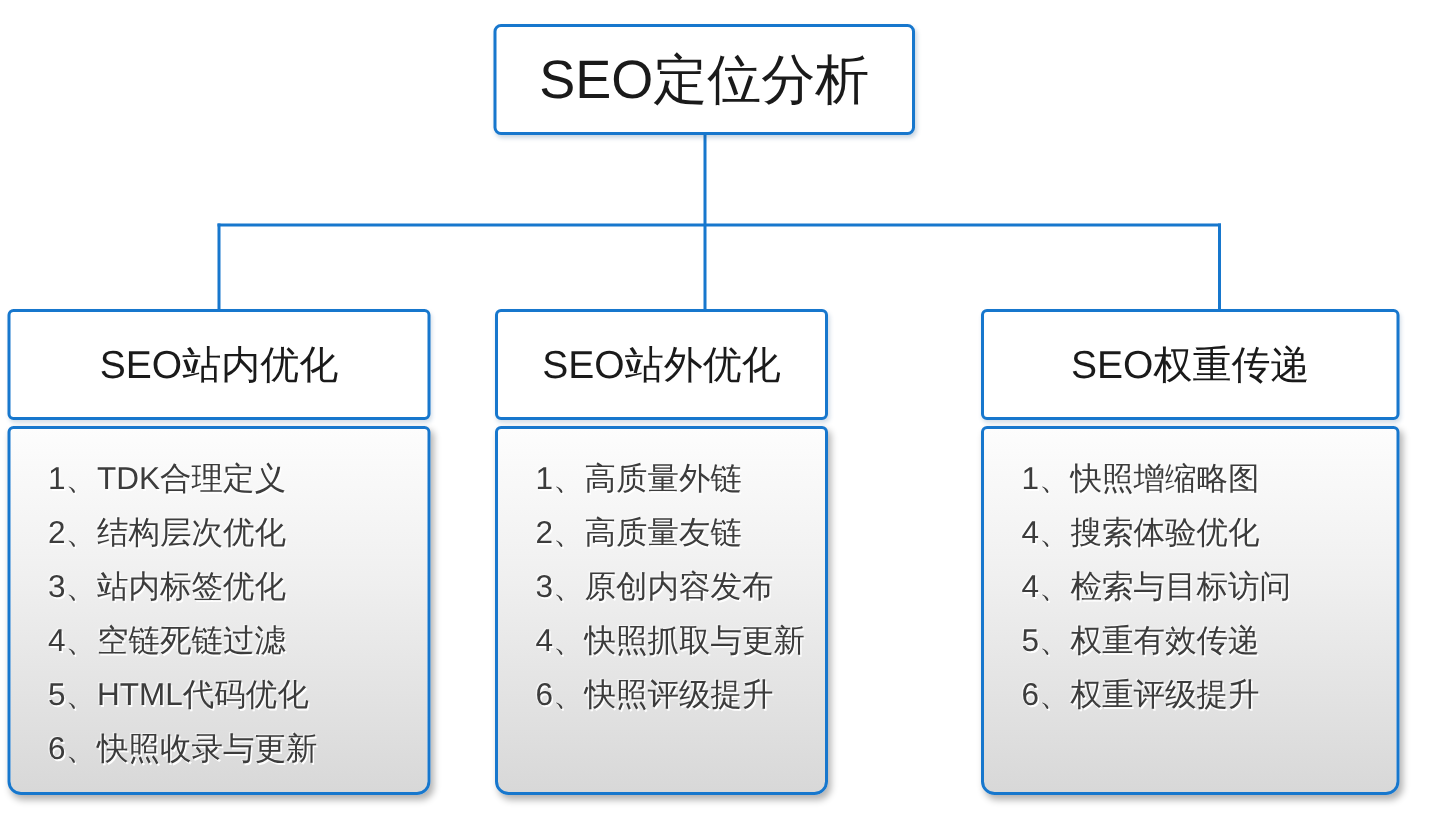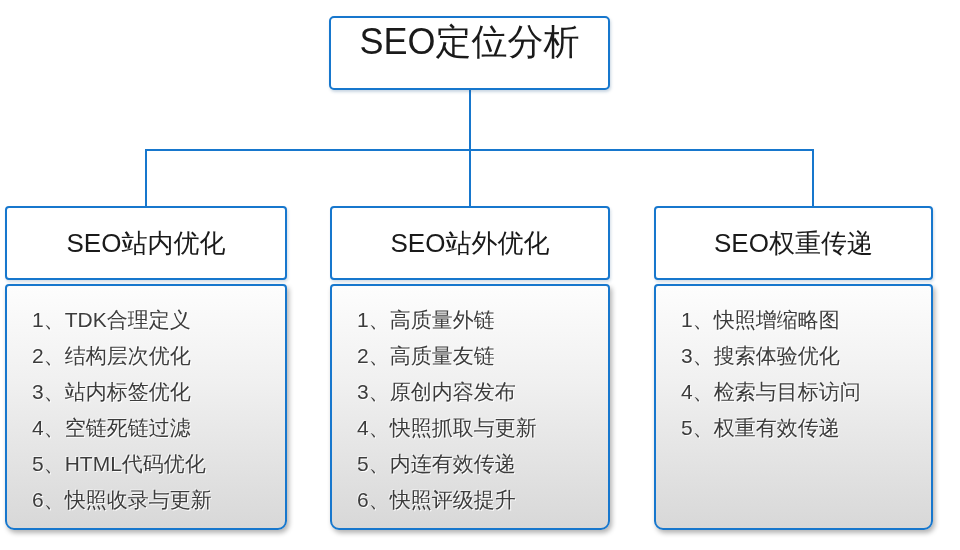--- a/index.html
+++ b/index.html
@@ -12,21 +12,21 @@
 
   
   .line { position: absolute; background: #1777cd; }
   .line.v { width: 2px; }
   .line.h { height: 2px; }
 
   
   .root-node {
     position: absolute; left: 329px; top: 16px; width: 281px; height: 74px;
     background: #ffffff; border: 2px solid #1777cd; border-radius: 5px;
-    display: flex; justify-content: center;
+    display: flex; align-items: center; justify-content: center;
     font-size: 36px; color: #1a1a1a;
     box-shadow: 1px 2px 3px rgba(40,90,140,0.25);
   }
 
   
   .column { position: absolute; top: 206px; }
   .col-header {
     height: 74px; width: 100%;
     background: #ffffff; border: 2px solid #1777cd; border-radius: 4px;
     display: flex; align-items: center; justify-content: center;
@@ -66,39 +66,39 @@
     <div class="col-list">
       <div class="list-item">1、TDK合理定义</div>
       <div class="list-item">2、结构层次优化</div>
       <div class="list-item">3、站内标签优化</div>
       <div class="list-item">4、空链死链过滤</div>
       <div class="list-item">5、HTML代码优化</div>
       <div class="list-item">6、快照收录与更新</div>
     </div>
   </div>
 
-  <div class="column" style="left:330px; width:280px;">
+  <div class="column" style="left:330px; width:222px;">
     <div class="col-header">
       <span>SEO站外优化</span>
     </div>
     <div class="col-list">
       <div class="list-item">1、高质量外链</div>
       <div class="list-item">2、高质量友链</div>
       <div class="list-item">3、原创内容发布</div>
       <div class="list-item">4、快照抓取与更新</div>
-      <div class="list-item">5、内连有效传递</div>
       <div class="list-item">6、快照评级提升</div>
     </div>
   </div>
 
   <div class="column" style="left:654px; width:279px;">
     <div class="col-header">
       <span>SEO权重传递</span>
     </div>
     <div class="col-list">
       <div class="list-item">1、快照增缩略图</div>
-      <div class="list-item">3、搜索体验优化</div>
+      <div class="list-item">4、搜索体验优化</div>
       <div class="list-item">4、检索与目标访问</div>
       <div class="list-item">5、权重有效传递</div>
+      <div class="list-item">6、权重评级提升</div>
     </div>
   </div>
 
 </div>
 
 </body></html>

